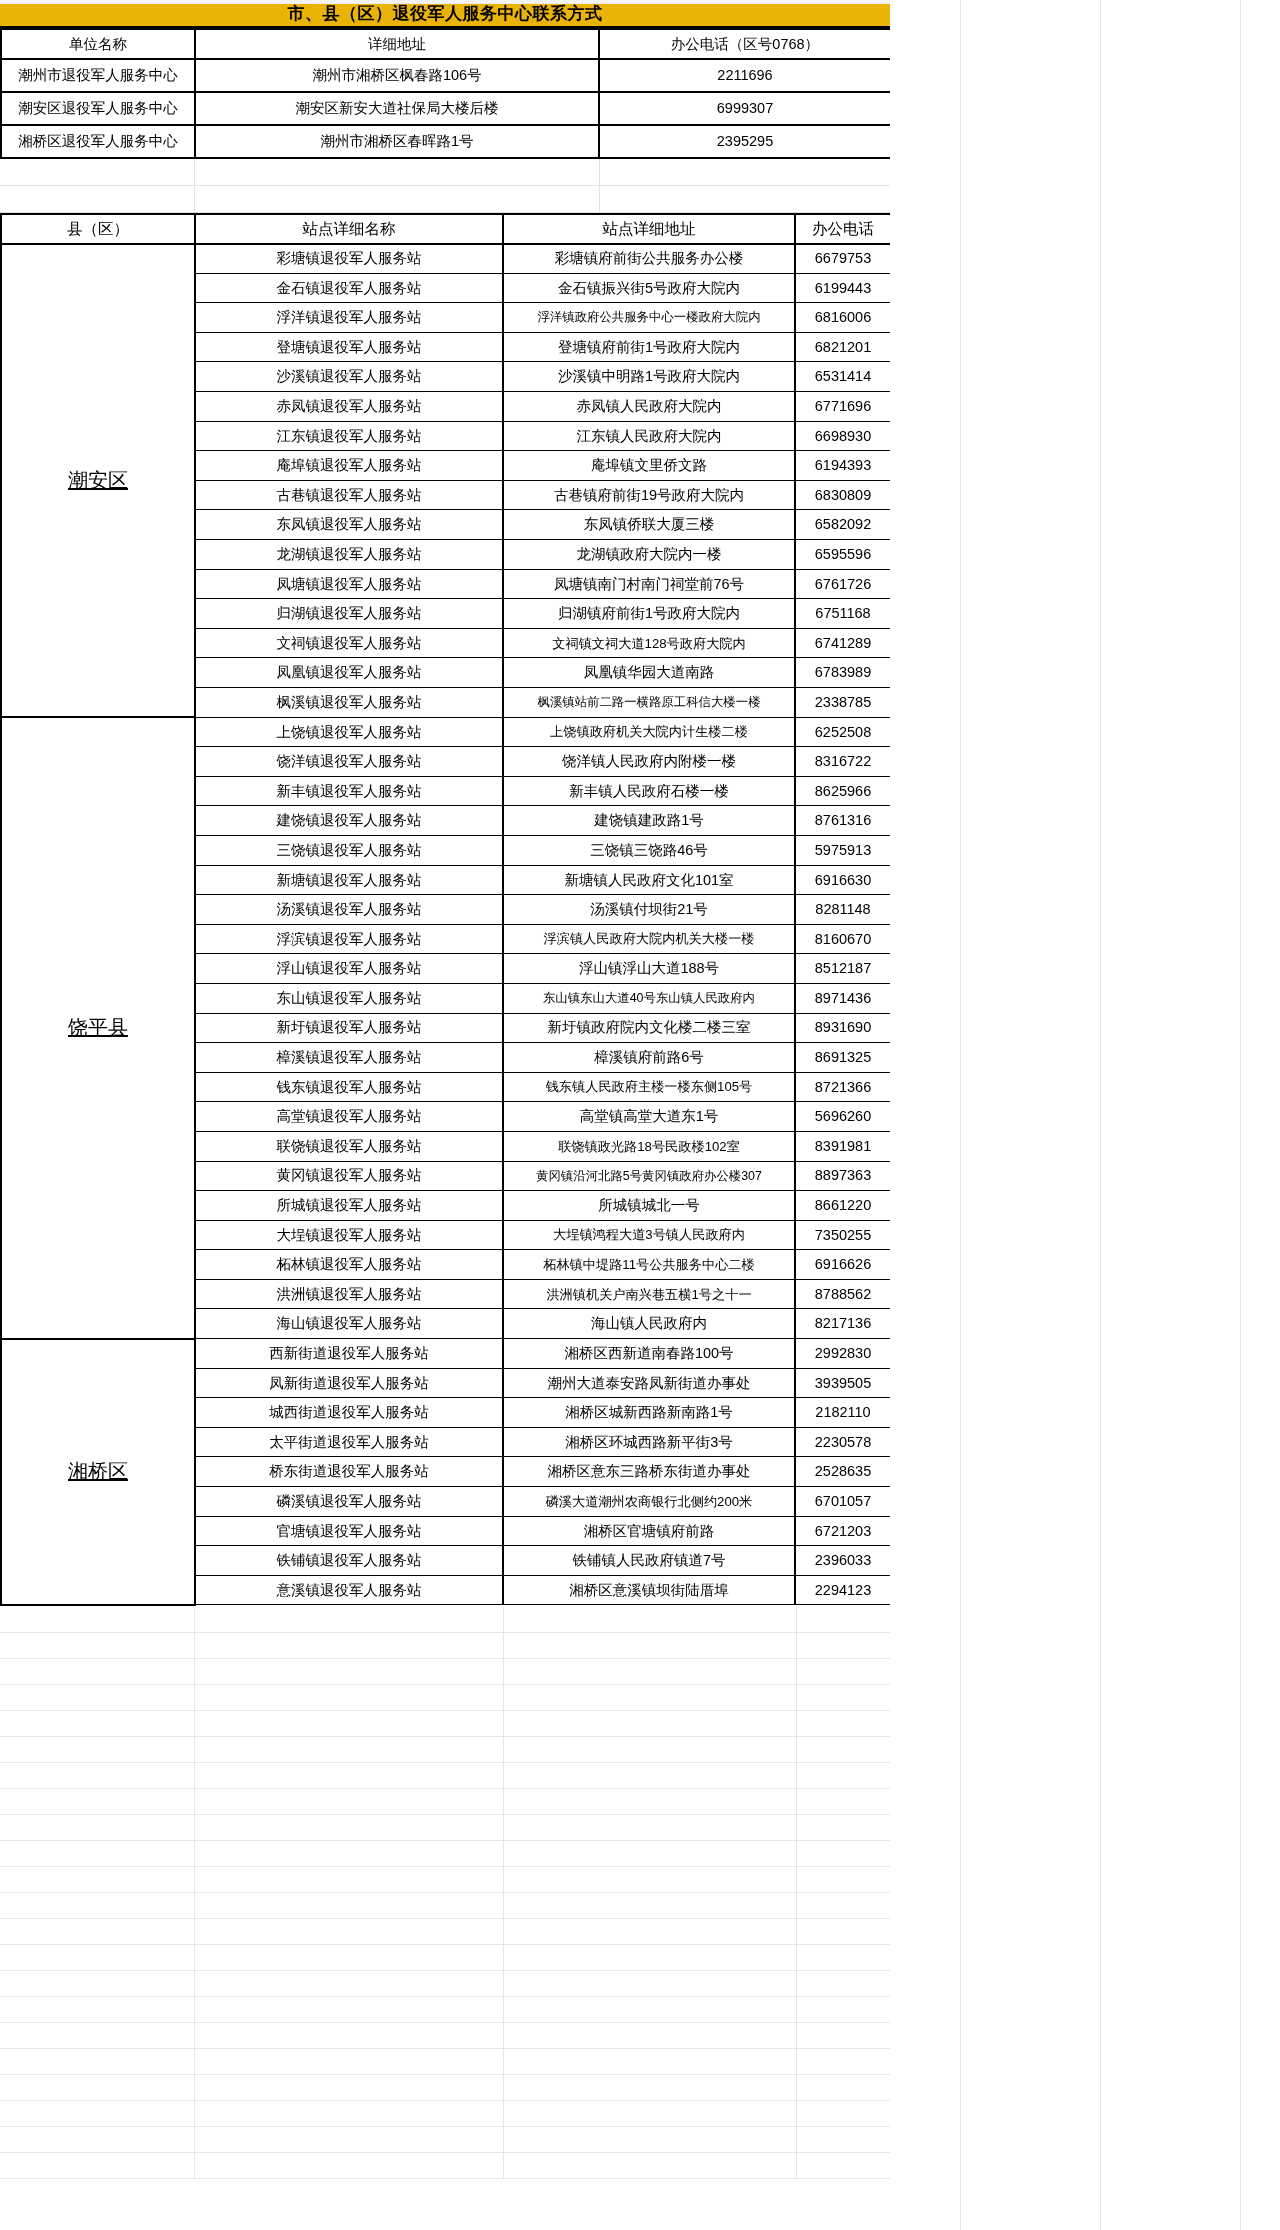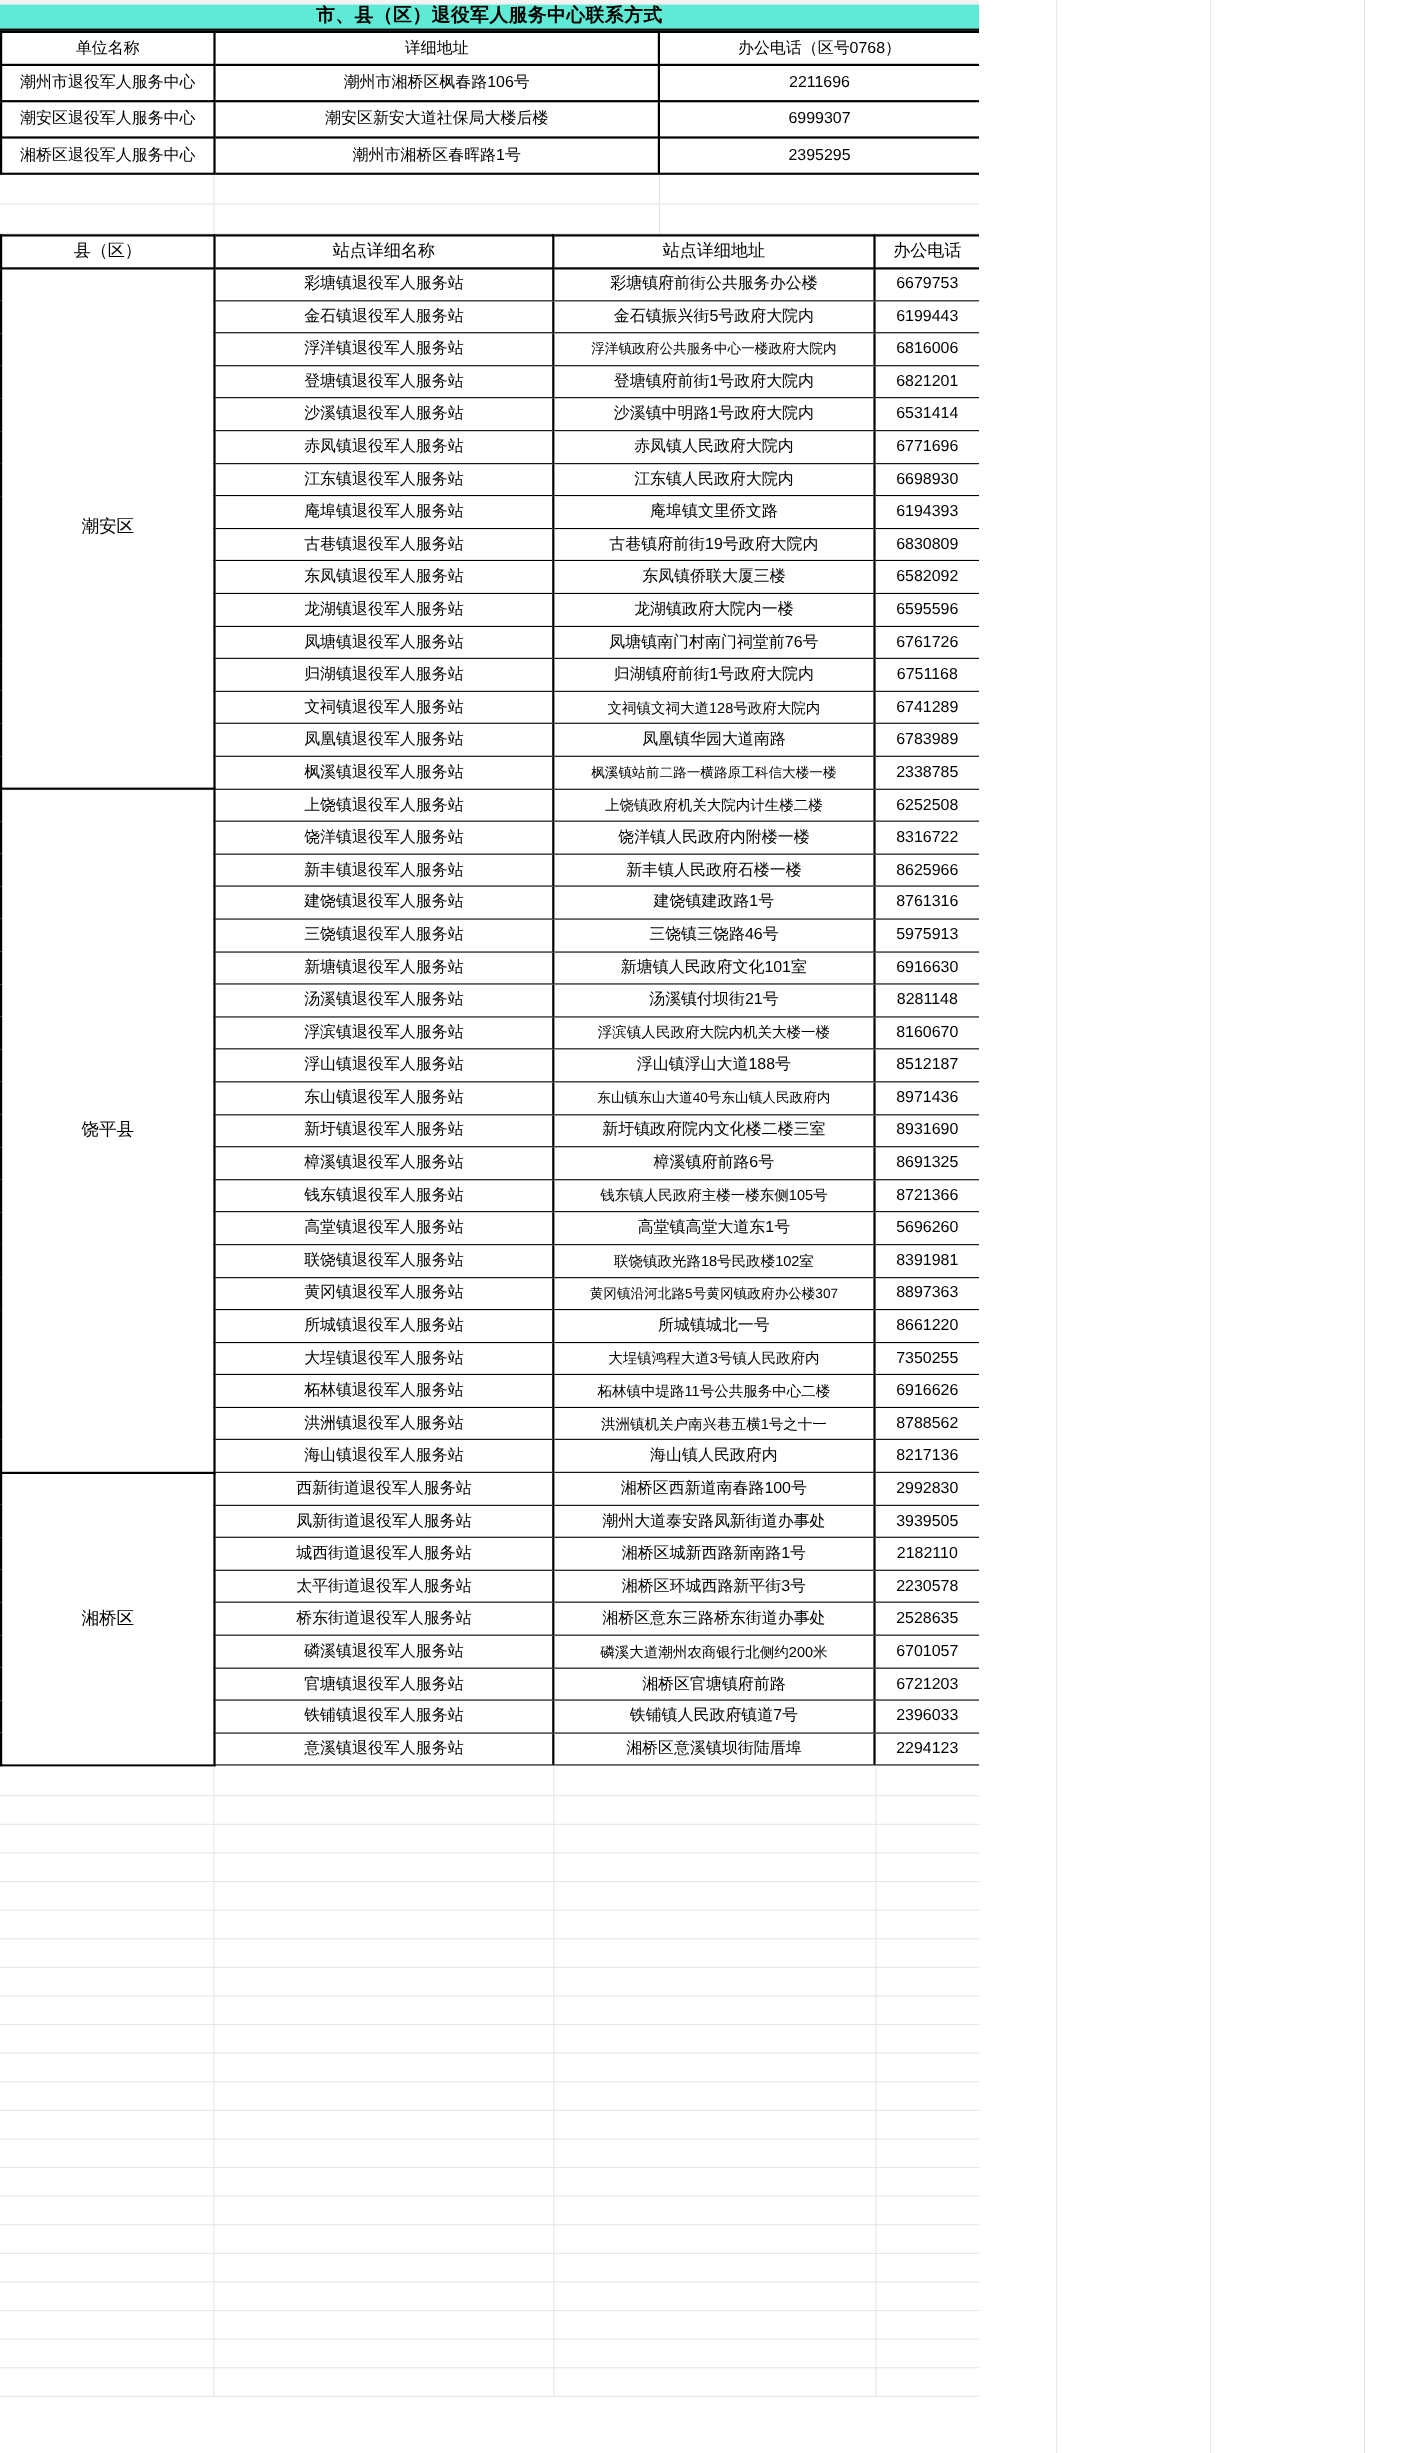--- a/index.html
+++ b/index.html
@@ -44,21 +44,21 @@
   
   .title-row {
     width: 890px;
     height: 26px;
     display: flex;
     align-items: center;
     justify-content: center;
     font-size: 17px;
     font-weight: bold;
     letter-spacing: 0.5px;
-    background: #5eead4;
+    background: #eab308;
   }
   .title-row.t1 { border-bottom: 2px solid #000; }
 
   
   #table1 { }
   #table1 col.c1 { width: 194px; }
   #table1 col.c2 { width: 404px; }
   #table1 col.c3 { width: 292px; }
   #table1 tr { height: 33px; }
   #table1 tr.hdr { height: 30px; }
@@ -79,25 +79,26 @@
     height: 100%;
   }
 
   
   #table2 col.c1 { width: 194px; }
   #table2 col.c2 { width: 308px; }
   #table2 col.c3 { width: 292px; }
   #table2 col.c4 { width: 96px; }
   #table2 tr { height: 29.6px; }
   #table2 td.county {
-    font-size: 16px;
+    font-size: 20px;
     border-left-width: 2px;
     border-right-width: 2px;
     border-top-width: 2px;
     border-bottom-width: 2px;
+    text-decoration: underline;
   }
   #table2 thead td {
     font-size: 15.5px;
     border-width: 2px;
   }
   #table2 td.name { border-left-width: 2px; border-right-width: 2px; }
   #table2 td.addr { border-right-width: 2px; }
   #table2 td.phone { border-right-width: 2px; }
   #table2 td.addr.small { font-size: 13.2px; margin-top: 24px; }
   #table2 td.addr.xsmall { font-size: 12.4px; }

